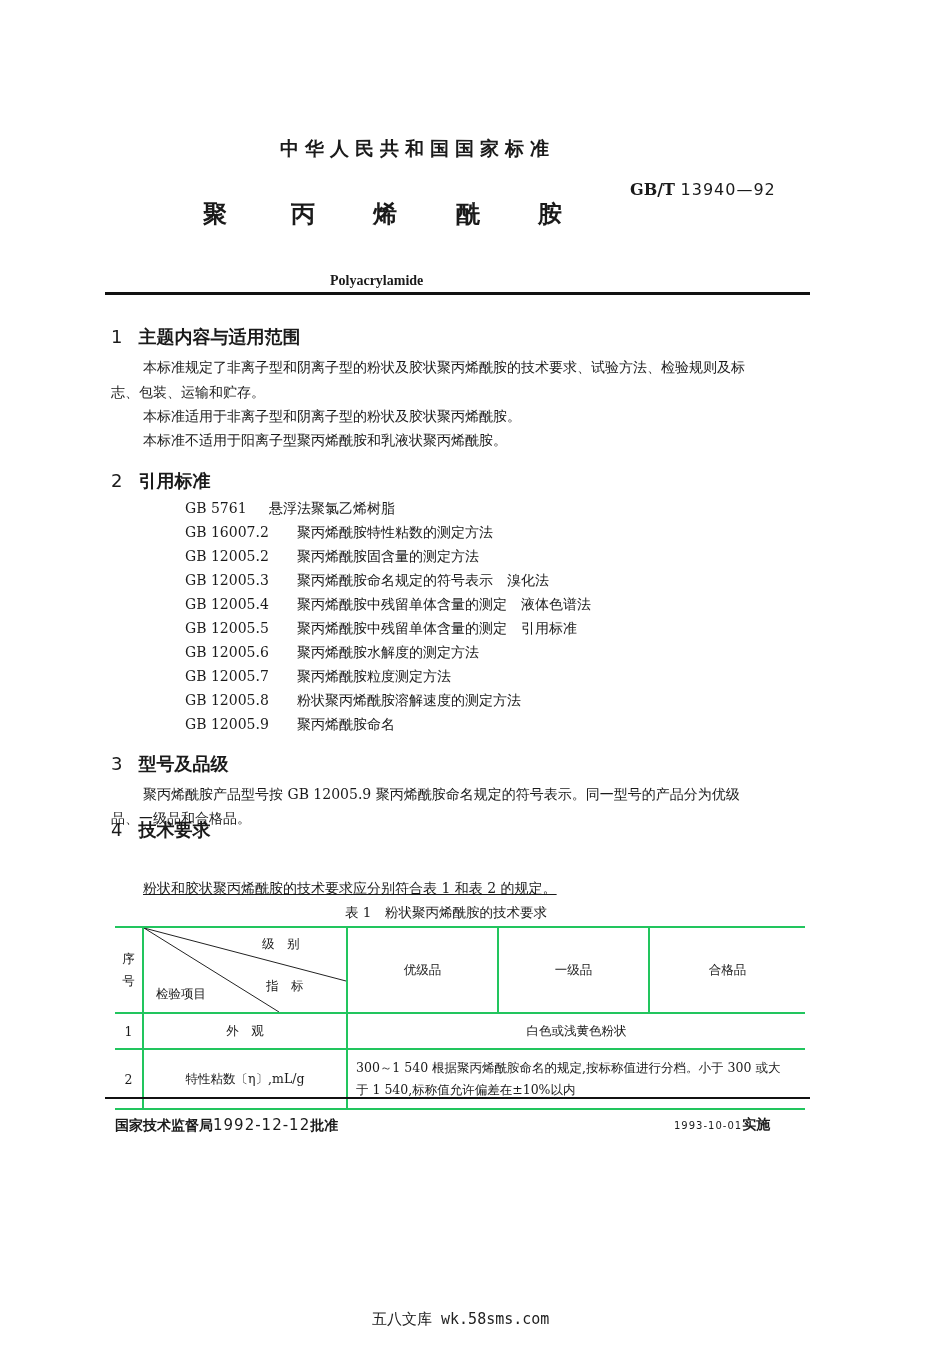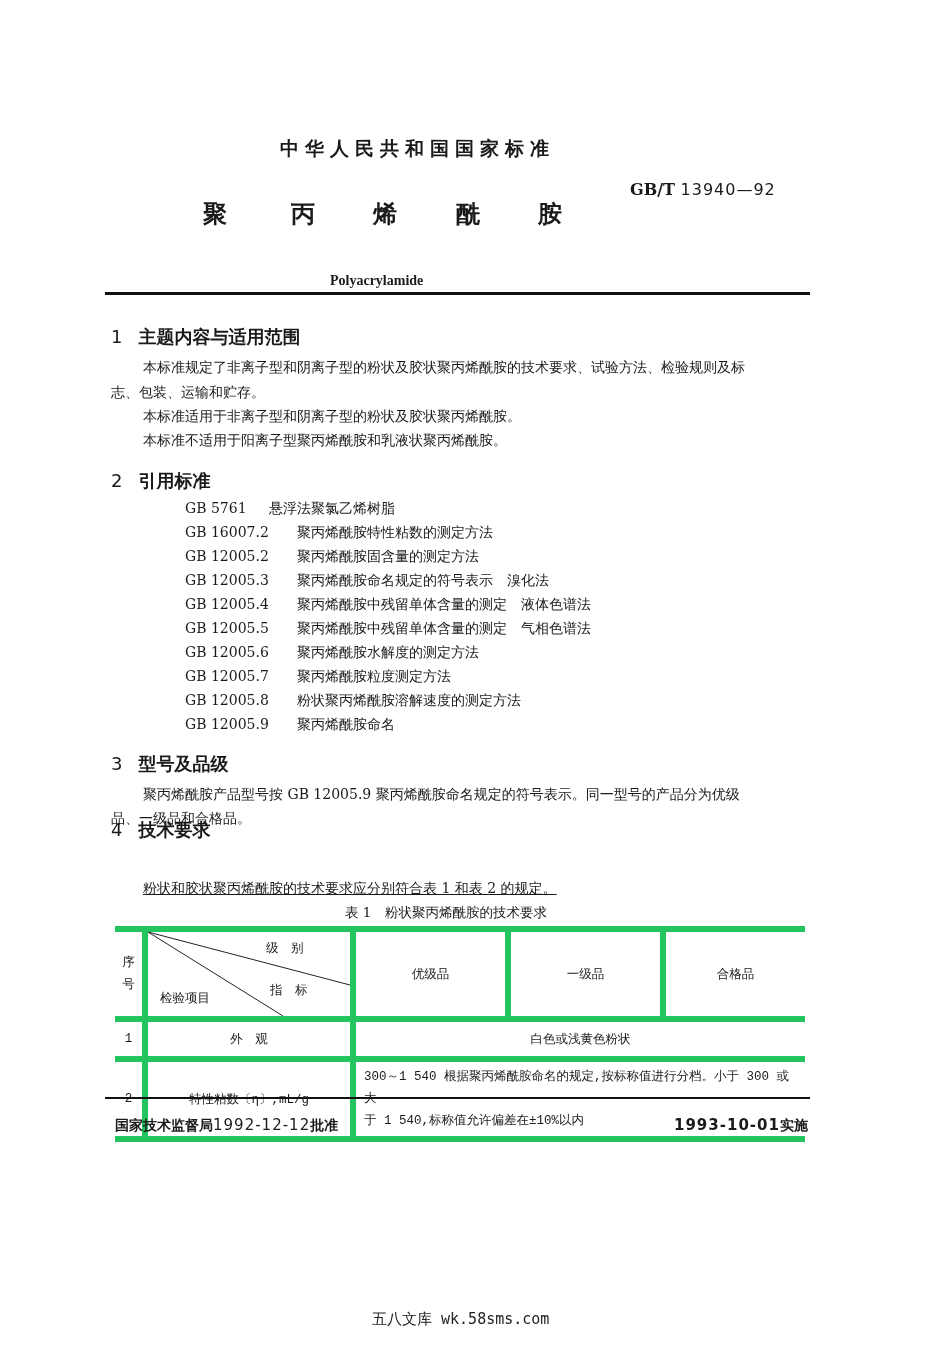--- a/index.html
+++ b/index.html
@@ -33,40 +33,40 @@
   }
   .sec-head .no { font-weight: normal; margin-right: 16px; }
   .para { font-size: 14px; line-height: 24px; }
   .ref-row { left: 143px; font-size: 14px; margin-left: 42px; }
   .ref-row .code { display: inline-block; width: 112px; }
   table.req {
     position: absolute; left: 115px; top: 926px; width: 690px;
     border-collapse: collapse; font-size: 12.5px;
   }
   table.req td {
-    border: 6px solid #22c55e; text-align: center; vertical-align: middle; padding: 0; font-family: Liberation Mono, monospace;
+    border: 2px solid #22c55e; text-align: center; vertical-align: middle; padding: 0;
   }
   table.req tr.head td { height: 84px; }
   table.req tr.r1 td { height: 34px; }
   table.req tr.r2 td { height: 50px; }
   table.req { border-top: 2px solid #111; border-bottom: 2px solid #111; }
   table.req td:first-child { border-left: none; }
   table.req td:last-child { border-right: none; }
   .diag-cell { position: relative; }
   .diag-cell svg { position: absolute; left: 0; top: 0; }
   .diag-cell .lbl { position: absolute; font-size: 12.5px; }
   .left-text { text-align: left !important; padding: 4px 8px !important; line-height: 22px; }
   .footer-left {
     left: 115px; top: 1116px; font-family: "DejaVu Sans", sans-serif; font-size: 14px; font-weight: bold;
   }
   .footer-left .date { font-weight: normal; font-size: 15px; letter-spacing: 1px; }
   .footer-right {
     left: 674px; top: 1116px; font-family: "DejaVu Sans", sans-serif; font-size: 14px; font-weight: bold;
   }
-  .footer-right .date { font-weight: bold; font-size: 15px; letter-spacing: 1px; }
+  .footer-right .date { font-weight: normal; font-size: 10px; letter-spacing: 1px; }
   .watermark {
     left: 372px; top: 1310px; font-family: "DejaVu Sans Mono", monospace; font-size: 15px; color: #222;
   }
 </style>
 </head>
 <body>
 
 <div class="abs std-name">中华人民共和国国家标准</div>
 <div class="abs std-code">
   <span>GB/T</span>
@@ -91,21 +91,21 @@
 <div class="abs para" style="left:143px; top:428px;">本标准不适用于阳离子型聚丙烯酰胺和乳液状聚丙烯酰胺。</div>
 
 <div class="abs sec-head" style="top:469px;">
   <span class="no">2</span><span>引用标准</span>
 </div>
 <div class="abs ref-row" style="top:500px;"><span class="code" style="width:84px">GB 5761</span><span>悬浮法聚氯乙烯树脂</span></div>
 <div class="abs ref-row" style="top:524px;"><span class="code">GB 16007.2</span><span>聚丙烯酰胺特性粘数的测定方法</span></div>
 <div class="abs ref-row" style="top:548px;"><span class="code">GB 12005.2</span><span>聚丙烯酰胺固含量的测定方法</span></div>
 <div class="abs ref-row" style="top:572px;"><span class="code">GB 12005.3</span><span>聚丙烯酰胺命名规定的符号表示　溴化法</span></div>
 <div class="abs ref-row" style="top:596px;"><span class="code">GB 12005.4</span><span>聚丙烯酰胺中残留单体含量的测定　液体色谱法</span></div>
-<div class="abs ref-row" style="top:620px;"><span class="code">GB 12005.5</span><span>聚丙烯酰胺中残留单体含量的测定　气相色谱法</span></div>
+<div class="abs ref-row" style="top:620px;"><span class="code">GB 12005.5</span><span>聚丙烯酰胺中残留单体含量的测定　引用标准</span></div>
 <div class="abs ref-row" style="top:644px;"><span class="code">GB 12005.6</span><span>聚丙烯酰胺水解度的测定方法</span></div>
 <div class="abs ref-row" style="top:668px;"><span class="code">GB 12005.7</span><span>聚丙烯酰胺粒度测定方法</span></div>
 <div class="abs ref-row" style="top:692px;"><span class="code">GB 12005.8</span><span>粉状聚丙烯酰胺溶解速度的测定方法</span></div>
 <div class="abs ref-row" style="top:716px;"><span class="code">GB 12005.9</span><span>聚丙烯酰胺命名</span></div>
 
 <div class="abs sec-head" style="top:752px;">
   <span class="no">3</span><span>型号及品级</span>
 </div>
 <div class="abs para" style="left:143px; top:782px;">聚丙烯酰胺产品型号按 GB 12005.9 聚丙烯酰胺命名规定的符号表示。同一型号的产品分为优级</div>
 <div class="abs para" style="left:111px; top:806px;">品、一级品和合格品。</div>

